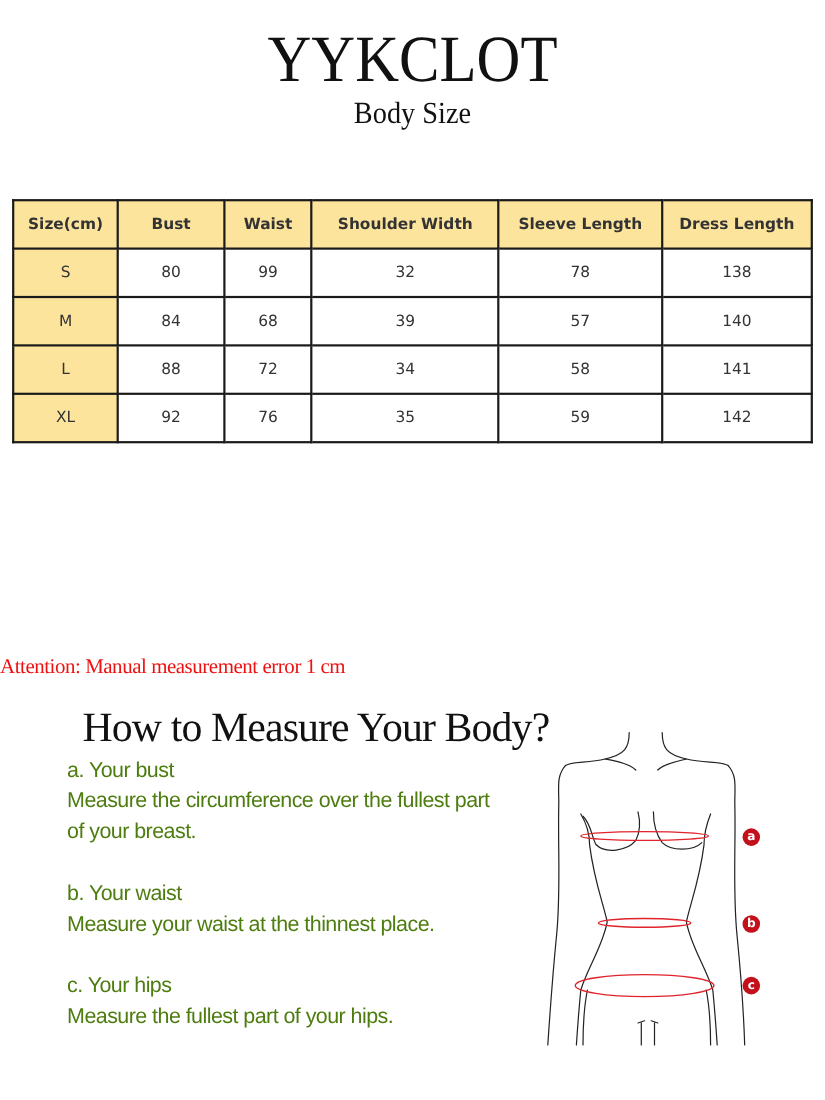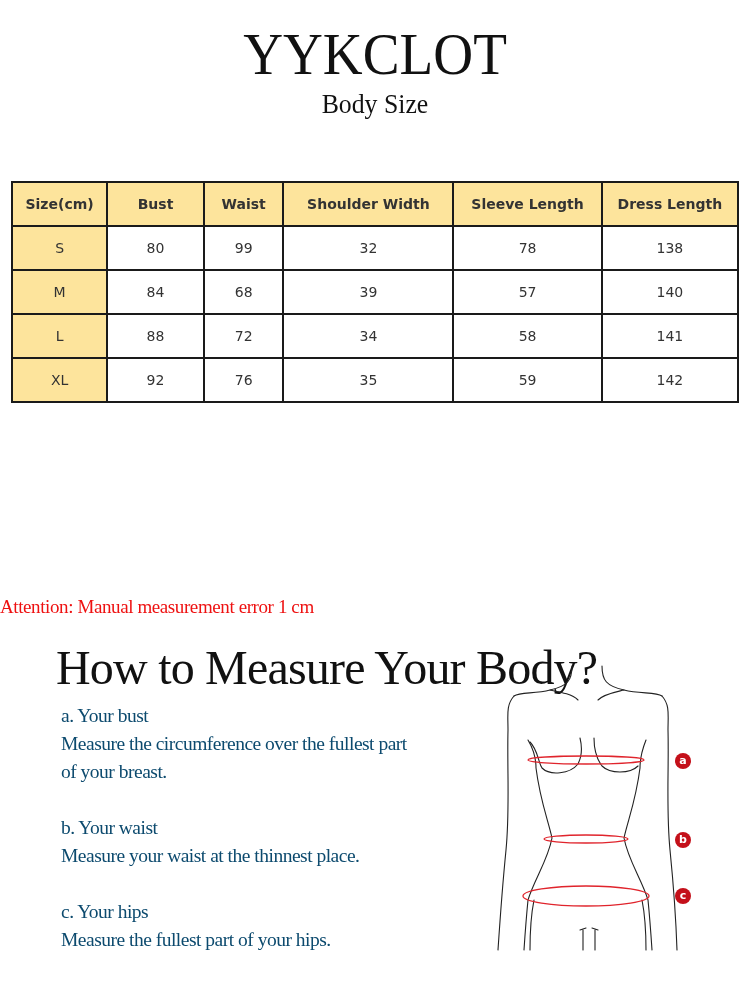--- a/index.html
+++ b/index.html
@@ -14,24 +14,24 @@
   table.size-table { position: absolute; top: 181px; left: 11px; width: 728px; border-collapse: collapse;
                      font-family: "DejaVu Sans", sans-serif; padding-left: 12px; }
   table.size-table th, table.size-table td { border: 2px solid #1a1a1a; text-align: center; height: 44px; }
   table.size-table th { background: #fde49c; font-size: 14px; font-weight: bold; color: #333; }
   table.size-table td { font-size: 14px; color: #333; background: #fff; }
   table.size-table td.size-col { background: #fde49c; }
 
   .attention { position: absolute; top: 596px; left: 0; width: 750px; text-align: left;
                font-family: "Liberation Serif", serif; font-size: 19px; color: #ee1111; letter-spacing: -0.4px; }
 
-  .howto-title { position: absolute; top: 640px; left: 56px; font-family: "Liberation Serif", serif;
-                 font-size: 48px; color: #111; letter-spacing: -0.8px; white-space: nowrap; }
-  .steps { position: absolute; top: 702px; left: 61px; font-family: Liberation Serif, serif;
-           font-size: 19.5px; color: #0c4a6e; line-height: 28px; letter-spacing: -0.5px; }
+  .howto-title { position: absolute; top: 640px; left: 75px; font-family: "Liberation Serif", serif;
+                 font-size: 38px; color: #111; letter-spacing: -0.8px; white-space: nowrap; }
+  .steps { position: absolute; top: 686px; left: 61px; font-family: Liberation Sans, sans-serif;
+           font-size: 19.5px; color: #4d7c0f; line-height: 28px; letter-spacing: -0.5px; }
   .step { margin-bottom: 28px; }
   .step p { white-space: nowrap; }
 
   .figure { position: absolute; top: 650px; left: 490px; width: 220px; height: 310px; }
   .marker { position: absolute; width: 16px; height: 16px; border-radius: 50%; background: #c4101a;
             color: #fff; font-family: "DejaVu Sans", sans-serif; font-size: 11px; font-weight: bold;
             text-align: center; line-height: 15px; }
 </style>
 </head>
 <body>

